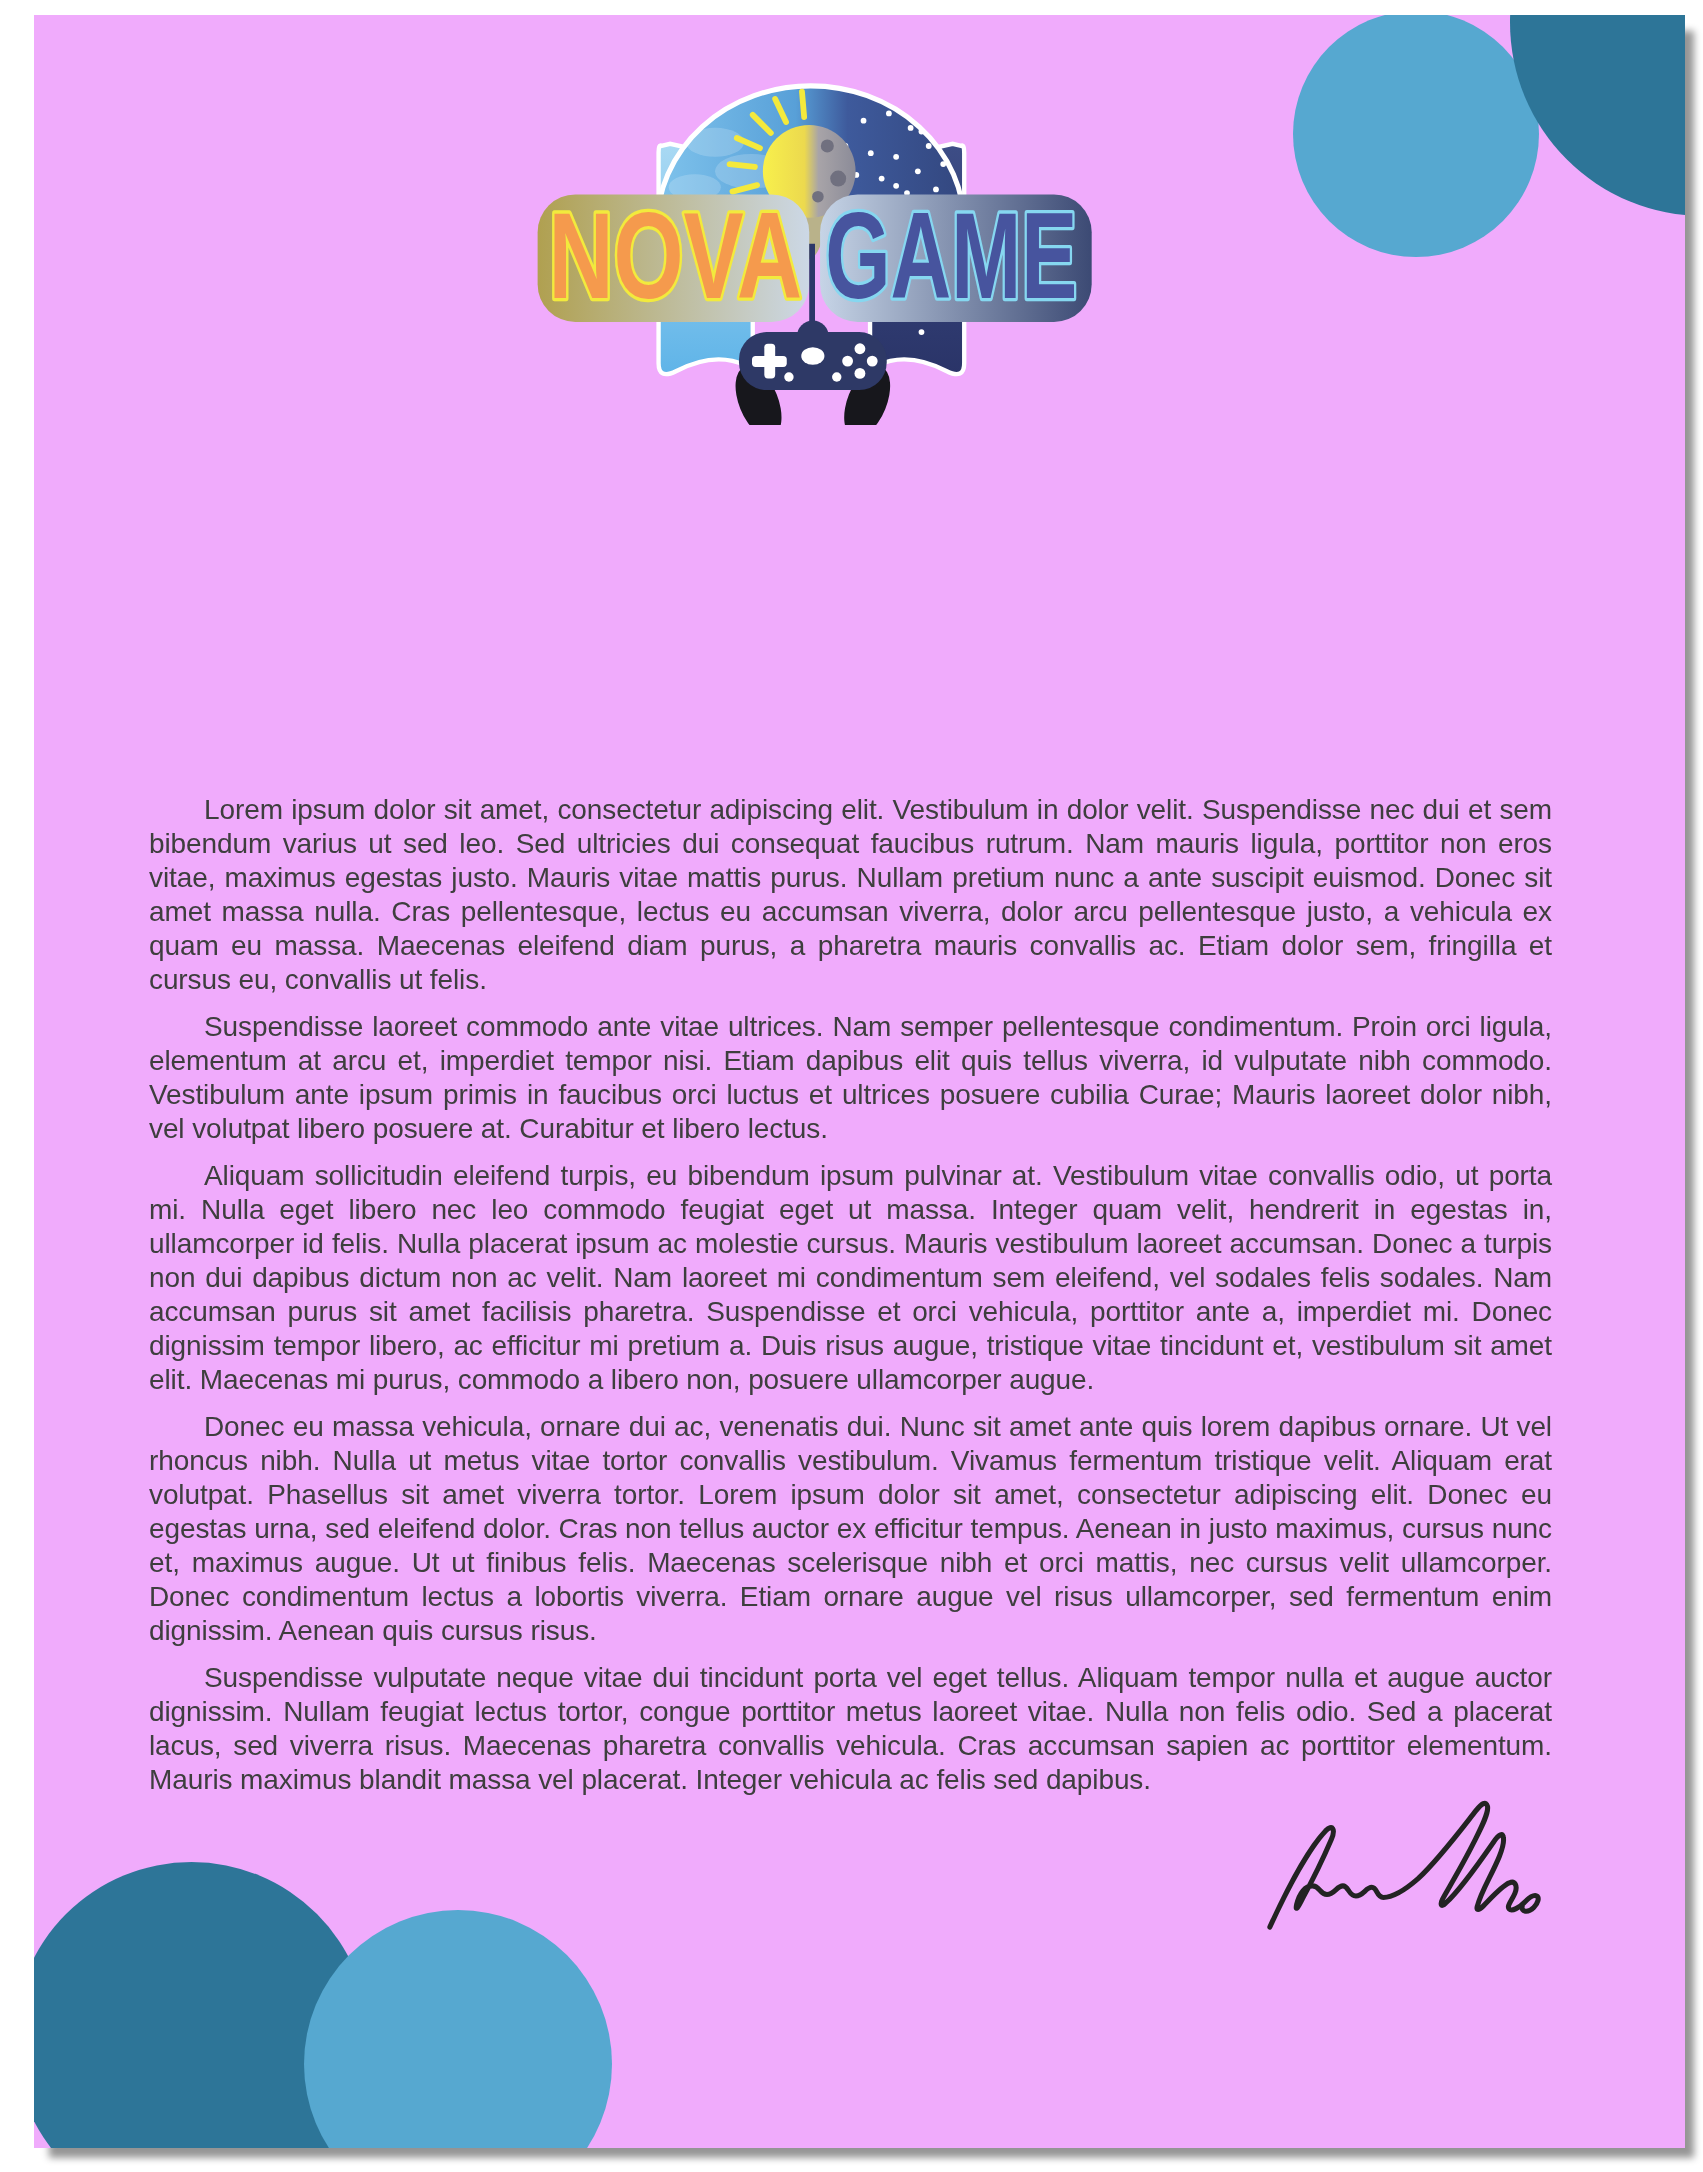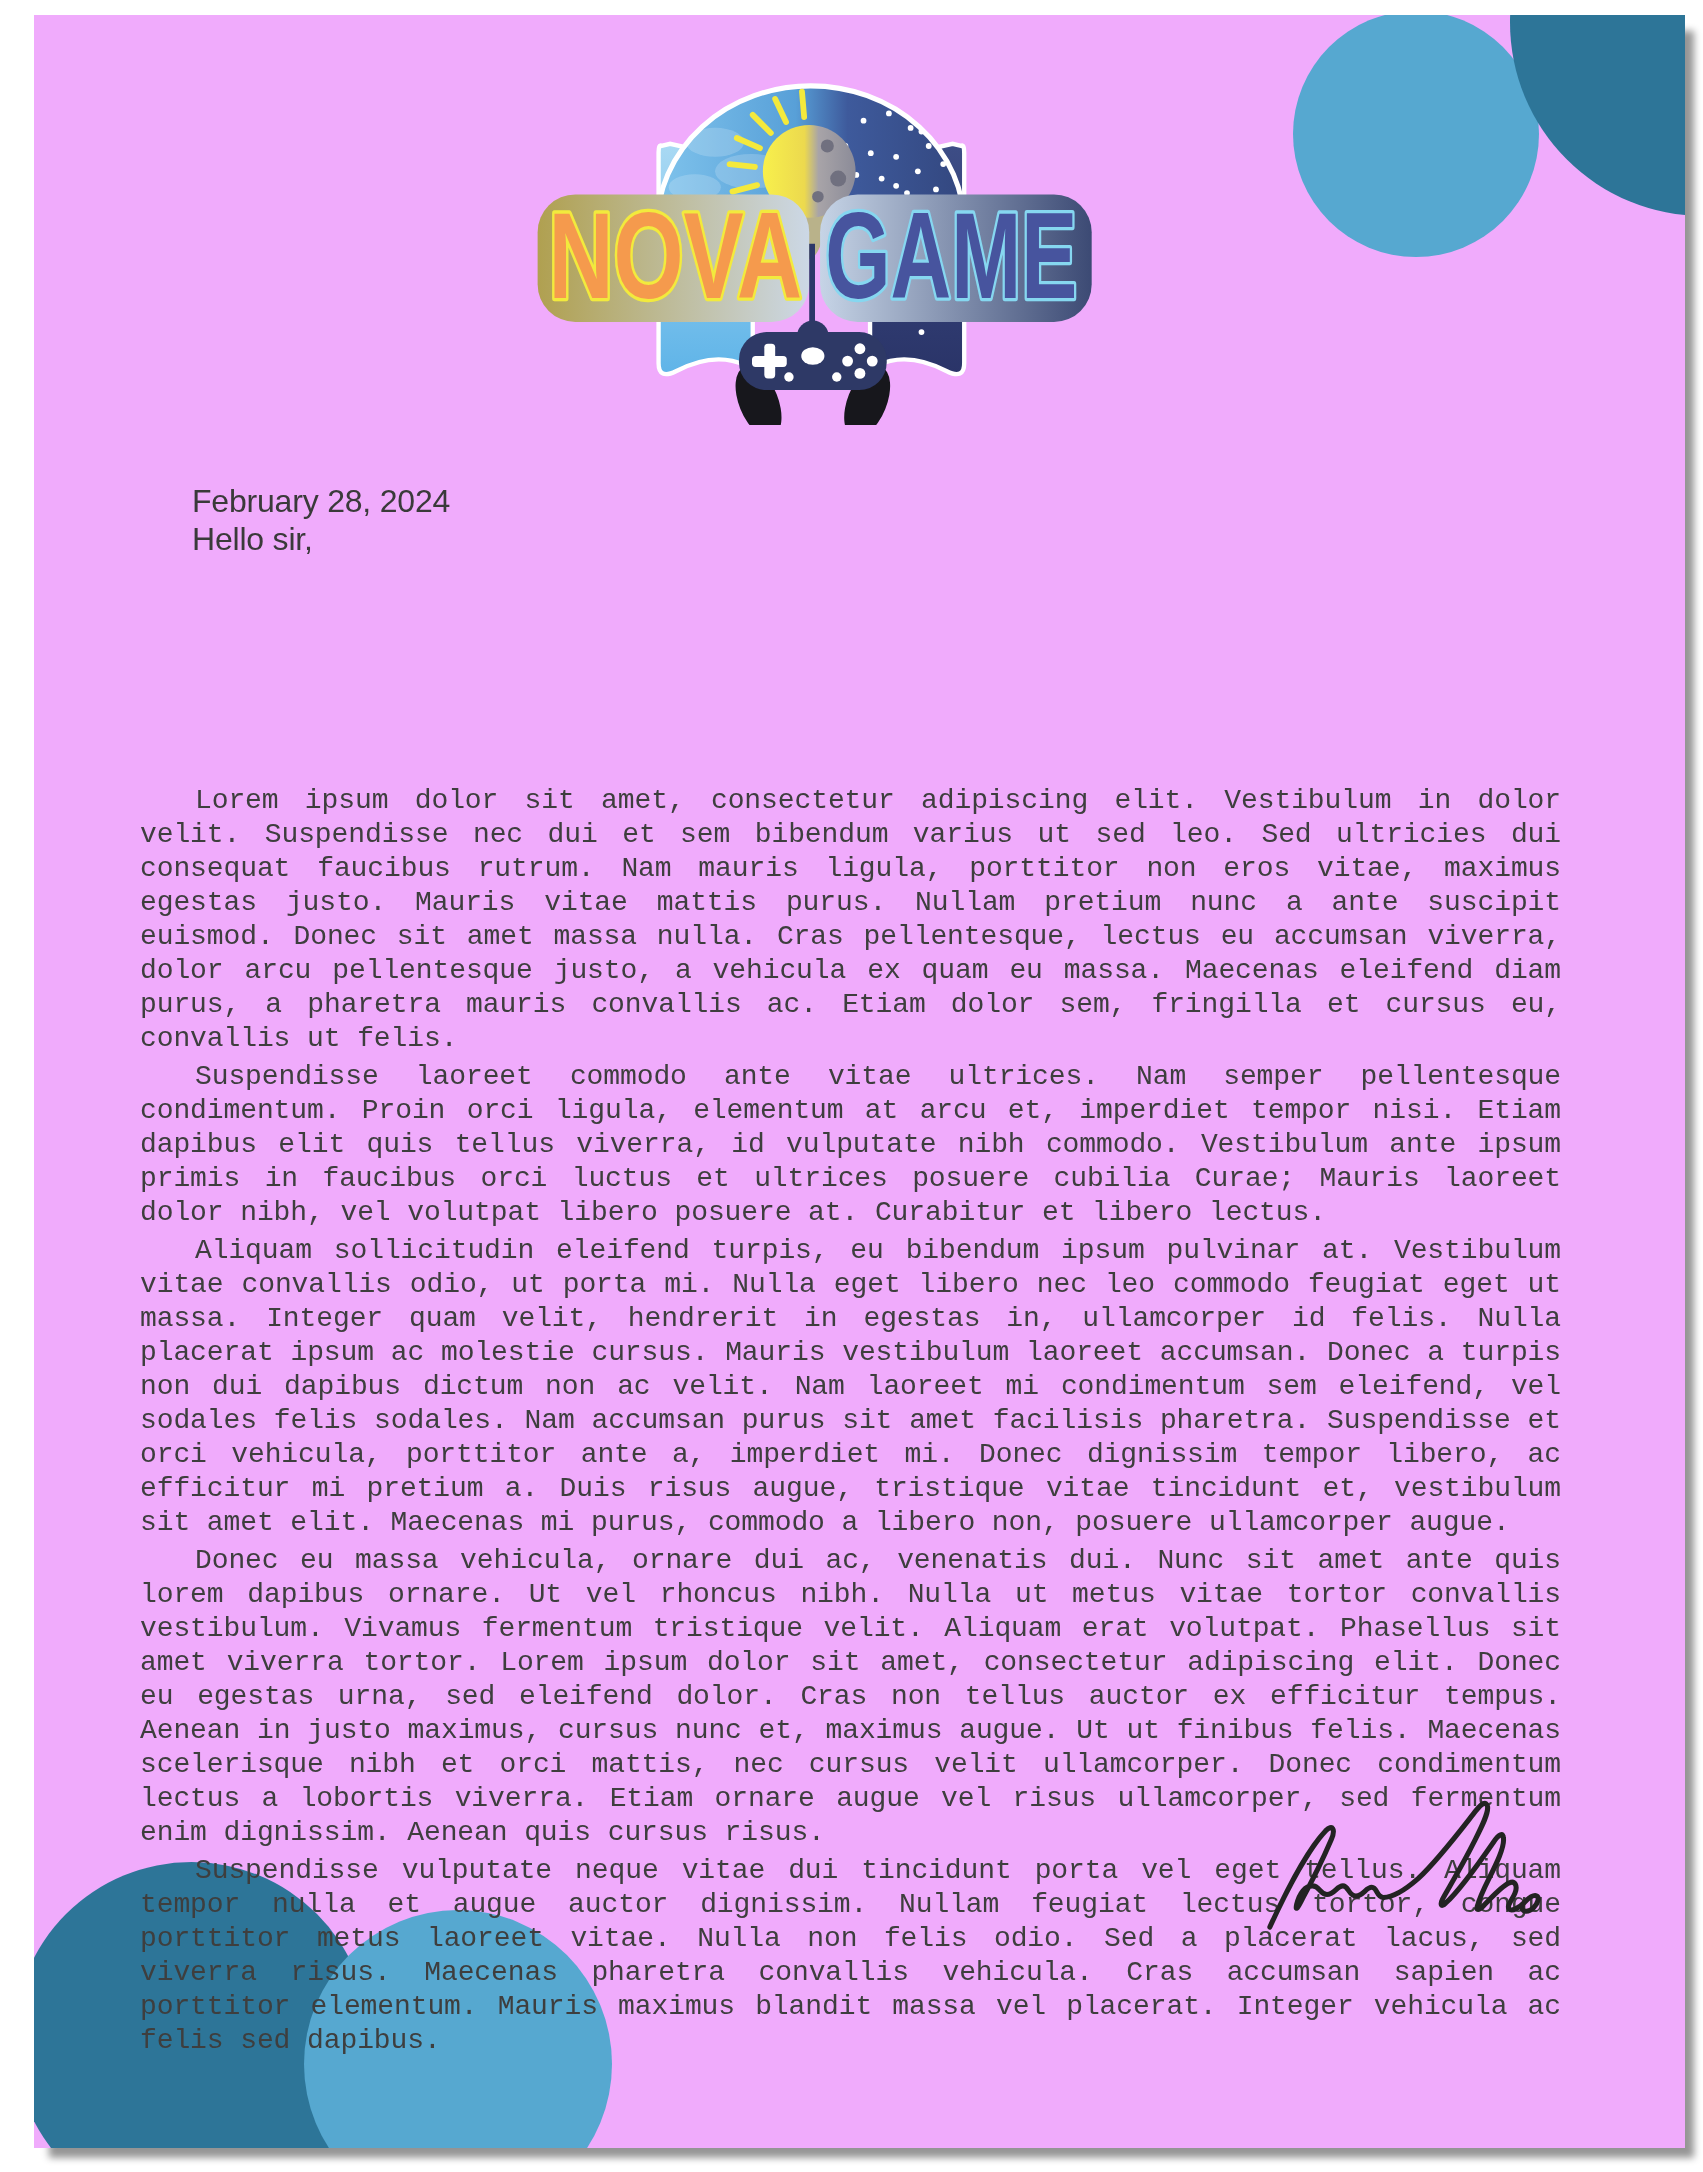--- a/index.html
+++ b/index.html
@@ -20,21 +20,21 @@
   .logo{position:absolute;left:500px;top:62px;width:591px;height:348px;}
   .date-block{
     position:absolute;left:158px;top:467px;
     font-size:32px;line-height:38px;color:#3a3a3a;letter-spacing:-0.2px;
   }
   .letter-body{
     position:absolute;left:102px;top:765px;width:1429px;
     font-size:28px;line-height:34px;color:#3e3e3e;
     text-align:justify;letter-spacing:-0.1px;
   }
-  .letter-body p{margin:4px;text-indent:55px;font-family:Liberation Mono, monospace;}
+  .letter-body p{margin:13px;text-indent:55px;}
   .signature{position:absolute;left:1225px;top:1778px;width:282px;height:138px;}
   .logo-text{font-family:"Liberation Sans",sans-serif;font-weight:bold;}
 </style>
 </head>
 <body>
 
 <div class="page">
 
   <div class="circle c-tr-light"></div>
   <div class="circle c-tr-dark"></div>
@@ -158,24 +158,20 @@
           <circle cx="433" cy="392" r="7.5"></circle>
         <circle cx="467" cy="392" r="7.5"></circle>
           <circle cx="450" cy="409" r="7.5"></circle>
         <ellipse cx="385" cy="385" rx="16" ry="12"></ellipse>
         <circle cx="352" cy="414" r="6.5"></circle>
           <circle cx="418" cy="414" r="6.5"></circle>
       </g>
     </g>
   </svg>
 
-  <div class="date-block">
-    <div>February 28, 2024</div>
-    <div>Hello sir,</div>
-  </div>
 
   <div class="letter-body">
     <p>Lorem ipsum dolor sit amet, consectetur adipiscing elit. Vestibulum in dolor velit. Suspendisse nec dui et sem bibendum varius ut sed leo. Sed ultricies dui consequat faucibus rutrum. Nam mauris ligula, porttitor non eros vitae, maximus egestas justo. Mauris vitae mattis purus. Nullam pretium nunc a ante suscipit euismod. Donec sit amet massa nulla. Cras pellentesque, lectus eu accumsan viverra, dolor arcu pellentesque justo, a vehicula ex quam eu massa. Maecenas eleifend diam purus, a pharetra mauris convallis ac. Etiam dolor sem, fringilla et cursus eu, convallis ut felis.</p>
     <p>Suspendisse laoreet commodo ante vitae ultrices. Nam semper pellentesque condimentum. Proin orci ligula, elementum at arcu et, imperdiet tempor nisi. Etiam dapibus elit quis tellus viverra, id vulputate nibh commodo. Vestibulum ante ipsum primis in faucibus orci luctus et ultrices posuere cubilia Curae; Mauris laoreet dolor nibh, vel volutpat libero posuere at. Curabitur et libero lectus.</p>
     <p>Aliquam sollicitudin eleifend turpis, eu bibendum ipsum pulvinar at. Vestibulum vitae convallis odio, ut porta mi. Nulla eget libero nec leo commodo feugiat eget ut massa. Integer quam velit, hendrerit in egestas in, ullamcorper id felis. Nulla placerat ipsum ac molestie cursus. Mauris vestibulum laoreet accumsan. Donec a turpis non dui dapibus dictum non ac velit. Nam laoreet mi condimentum sem eleifend, vel sodales felis sodales. Nam accumsan purus sit amet facilisis pharetra. Suspendisse et orci vehicula, porttitor ante a, imperdiet mi. Donec dignissim tempor libero, ac efficitur mi pretium a. Duis risus augue, tristique vitae tincidunt et, vestibulum sit amet elit. Maecenas mi purus, commodo a libero non, posuere ullamcorper augue.</p>
     <p>Donec eu massa vehicula, ornare dui ac, venenatis dui. Nunc sit amet ante quis lorem dapibus ornare. Ut vel rhoncus nibh. Nulla ut metus vitae tortor convallis vestibulum. Vivamus fermentum tristique velit. Aliquam erat volutpat. Phasellus sit amet viverra tortor. Lorem ipsum dolor sit amet, consectetur adipiscing elit. Donec eu egestas urna, sed eleifend dolor. Cras non tellus auctor ex efficitur tempus. Aenean in justo maximus, cursus nunc et, maximus augue. Ut ut finibus felis. Maecenas scelerisque nibh et orci mattis, nec cursus velit ullamcorper. Donec condimentum lectus a lobortis viverra. Etiam ornare augue vel risus ullamcorper, sed fermentum enim dignissim. Aenean quis cursus risus.</p>
     <p>Suspendisse vulputate neque vitae dui tincidunt porta vel eget tellus. Aliquam tempor nulla et augue auctor dignissim. Nullam feugiat lectus tortor, congue porttitor metus laoreet vitae. Nulla non felis odio. Sed a placerat lacus, sed viverra risus. Maecenas pharetra convallis vehicula. Cras accumsan sapien ac porttitor elementum. Mauris maximus blandit massa vel placerat. Integer vehicula ac felis sed dapibus.</p>
   </div>
 
   <svg class="signature" viewBox="0 0 390 190">

